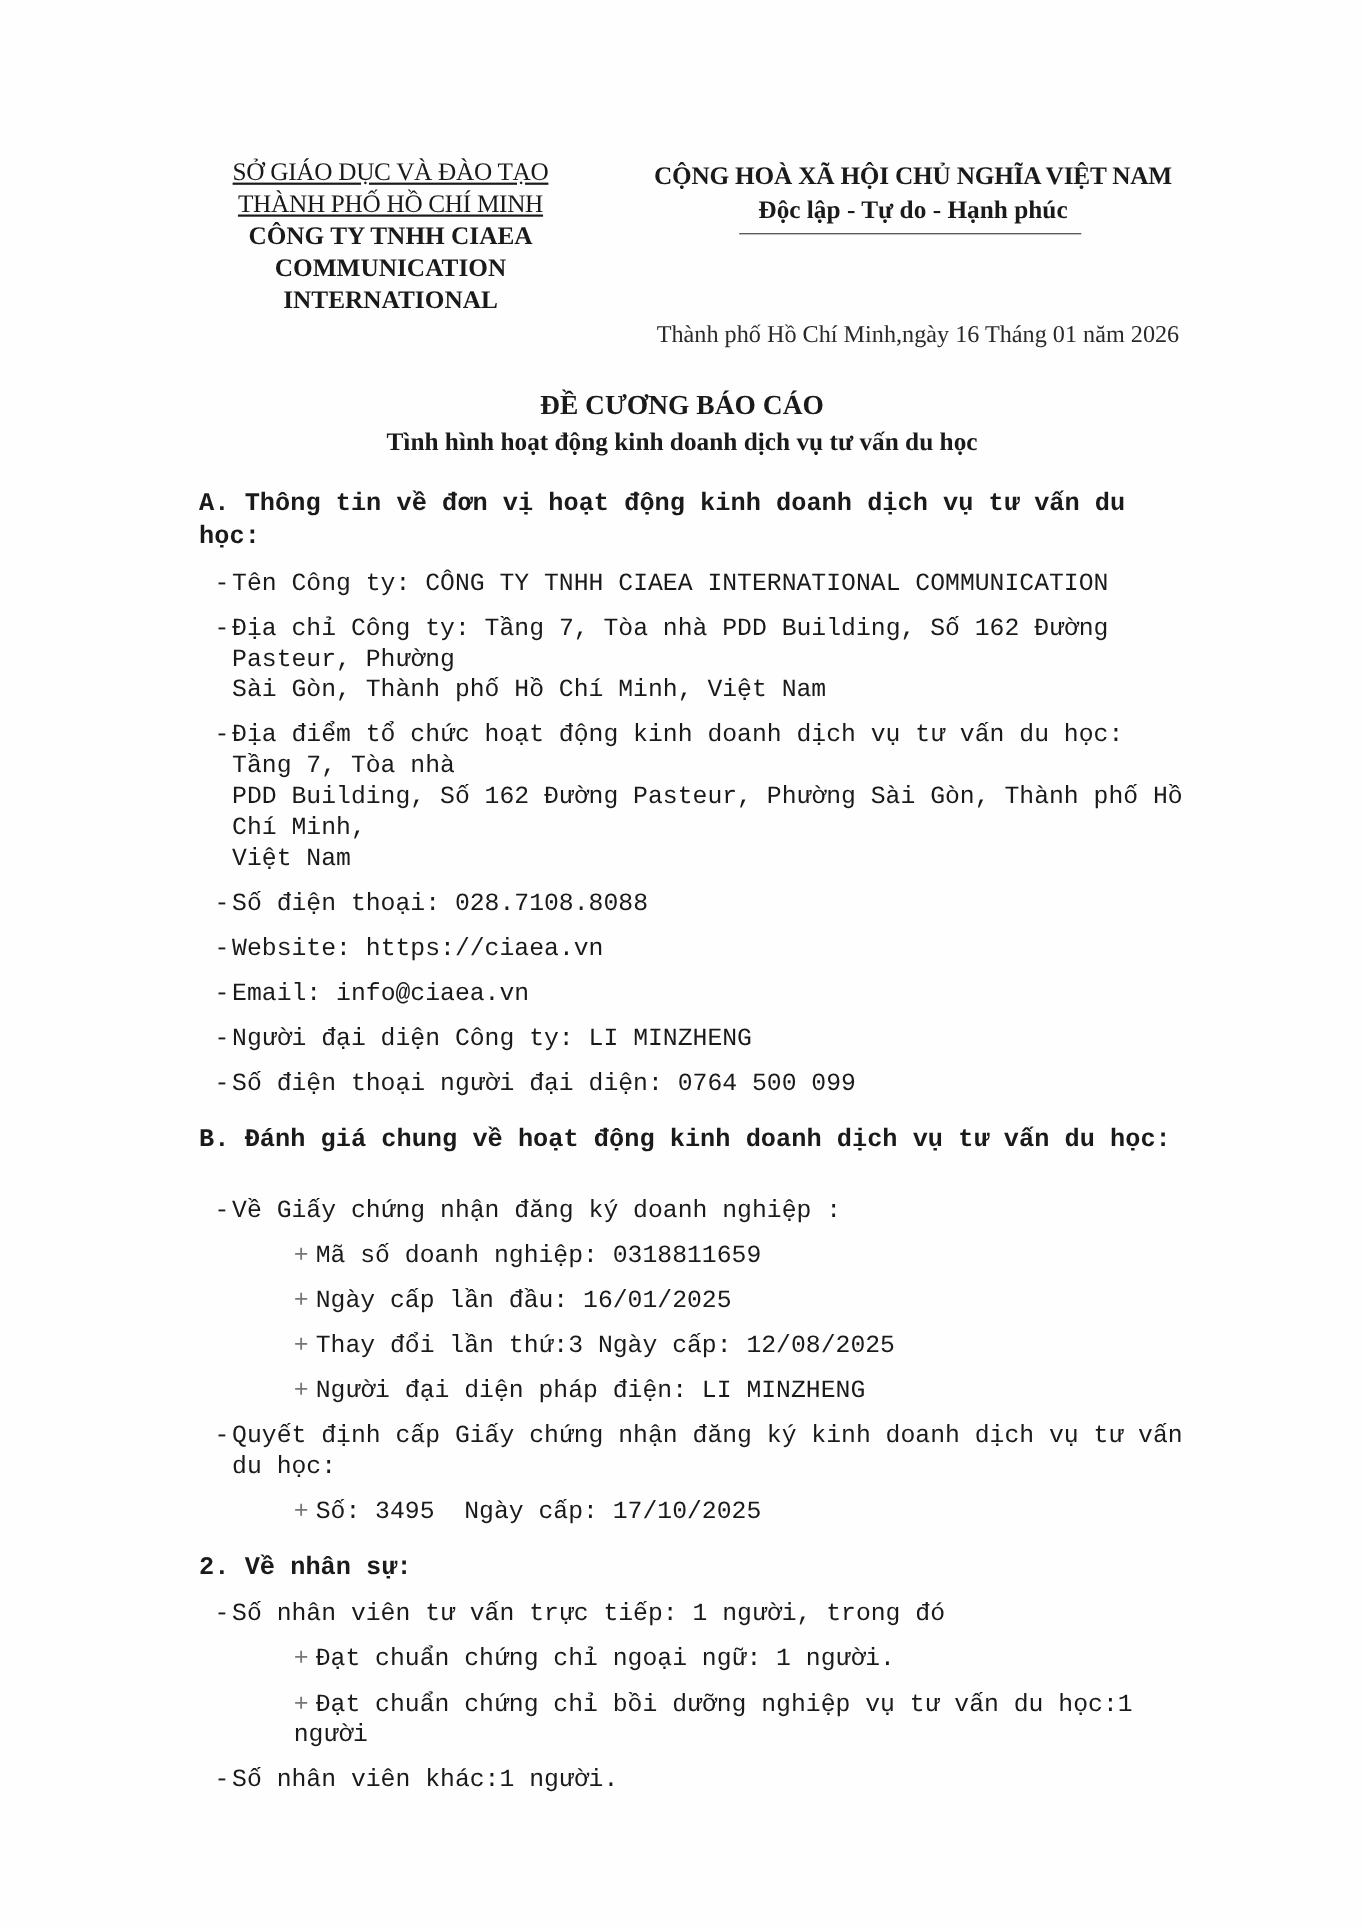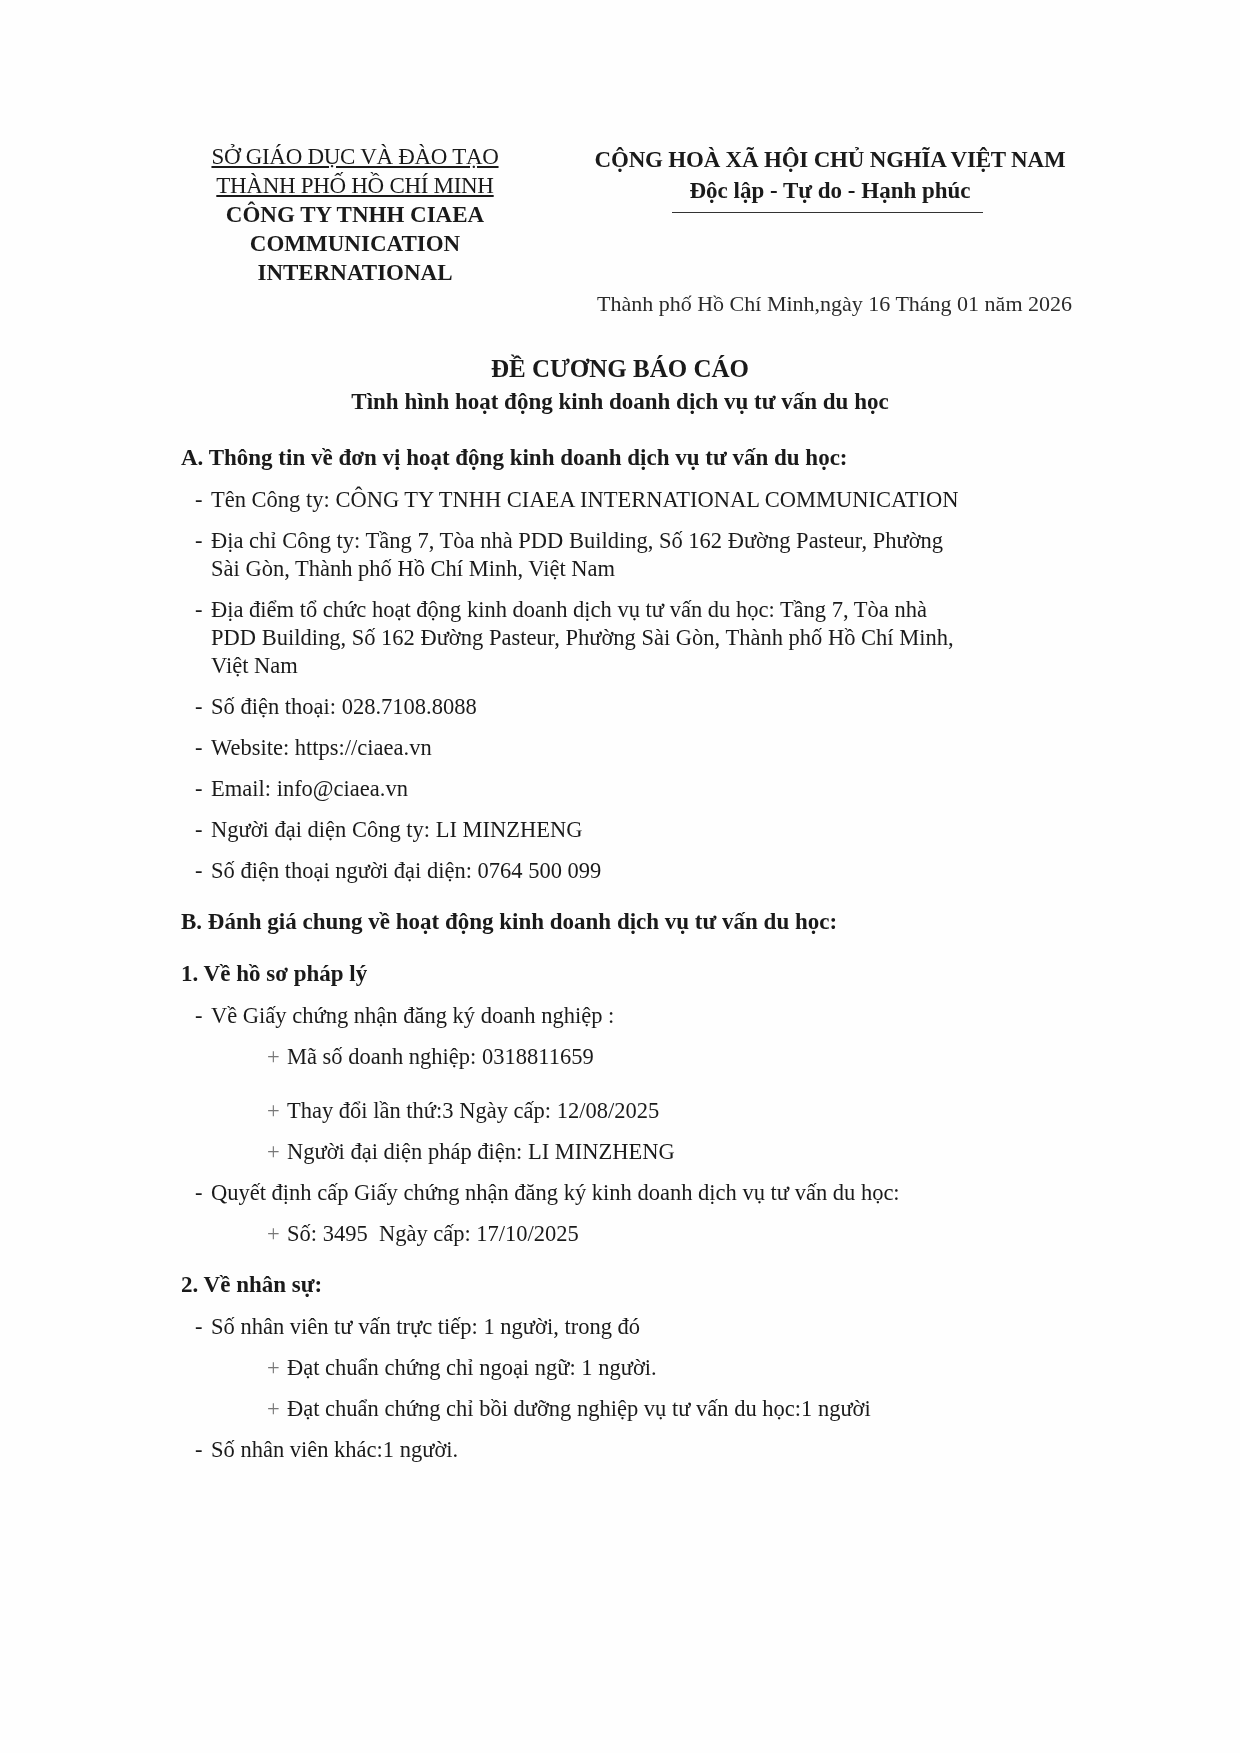--- a/index.html
+++ b/index.html
@@ -40,20 +40,21 @@
       position: absolute; left: 160px; top: 352px; width: 920px; text-align: center;
       font-weight: bold;
     }
     .title-block .t1 { font-size: 25px; line-height: 34px; }
     .title-block .t2 { font-size: 23px; line-height: 32px; }
 
     
     .body {
       position: absolute; left: 181px; top: 443px; width: 900px;
       font-size: 22.5px;
+      font-family: Liberation Mono, monospace;
     }
     .section-head {
       font-weight: bold; font-size: 23px; line-height: 30px;
       margin: 0;
     }
     .sub-head { font-weight: bold; font-size: 23px; line-height: 30px; margin: 0; }
     .item {
       margin: 0; padding-left: 30px; line-height: 28px;
       text-indent: -16px;
     }
@@ -117,27 +118,27 @@
 
     <p class="item"><span class="dash">-</span><span>Người đại diện Công ty:</span> <span>LI MINZHENG</span></p>
     <div class="gap-s"></div>
 
     <p class="item"><span class="dash">-</span><span>Số điện thoại người đại diện:</span> <span>0764 500 099</span></p>
     <div class="gap-l"></div>
 
     <p class="section-head">B. Đánh giá chung về hoạt động kinh doanh dịch vụ tư vấn du học:</p>
     <div class="gap-l"></div>
 
-    <p class="sub-head">1. Về hồ sơ pháp lý</p>
     <div class="gap-s"></div>
 
     <p class="item"><span class="dash">-</span><span>Về Giấy chứng nhận đăng ký doanh nghiệp :</span></p>
     <div class="gap-s"></div>
     <p class="plus"><span class="sym">+</span><span>Mã số doanh nghiệp: 0318811659</span></p>
     <div class="gap-s"></div>
+    <p class="plus"><span class="sym">+</span><span>Ngày cấp lần đầu: 16/01/2025</span></p>
     <div class="gap-s"></div>
     <p class="plus"><span class="sym">+</span><span>Thay đổi lần thứ:3 Ngày cấp: 12/08/2025</span></p>
     <div class="gap-s"></div>
     <p class="plus"><span class="sym">+</span><span>Người đại diện pháp điện: LI MINZHENG</span></p>
     <div class="gap-s"></div>
 
     <p class="item"><span class="dash">-</span><span>Quyết định cấp Giấy chứng nhận đăng ký kinh doanh dịch vụ tư vấn du học:</span></p>
     <div class="gap-s"></div>
     <p class="plus"><span class="sym">+</span><span style="white-space:pre">Số: 3495  Ngày cấp: 17/10/2025</span></p>
     <div class="gap-l"></div>

